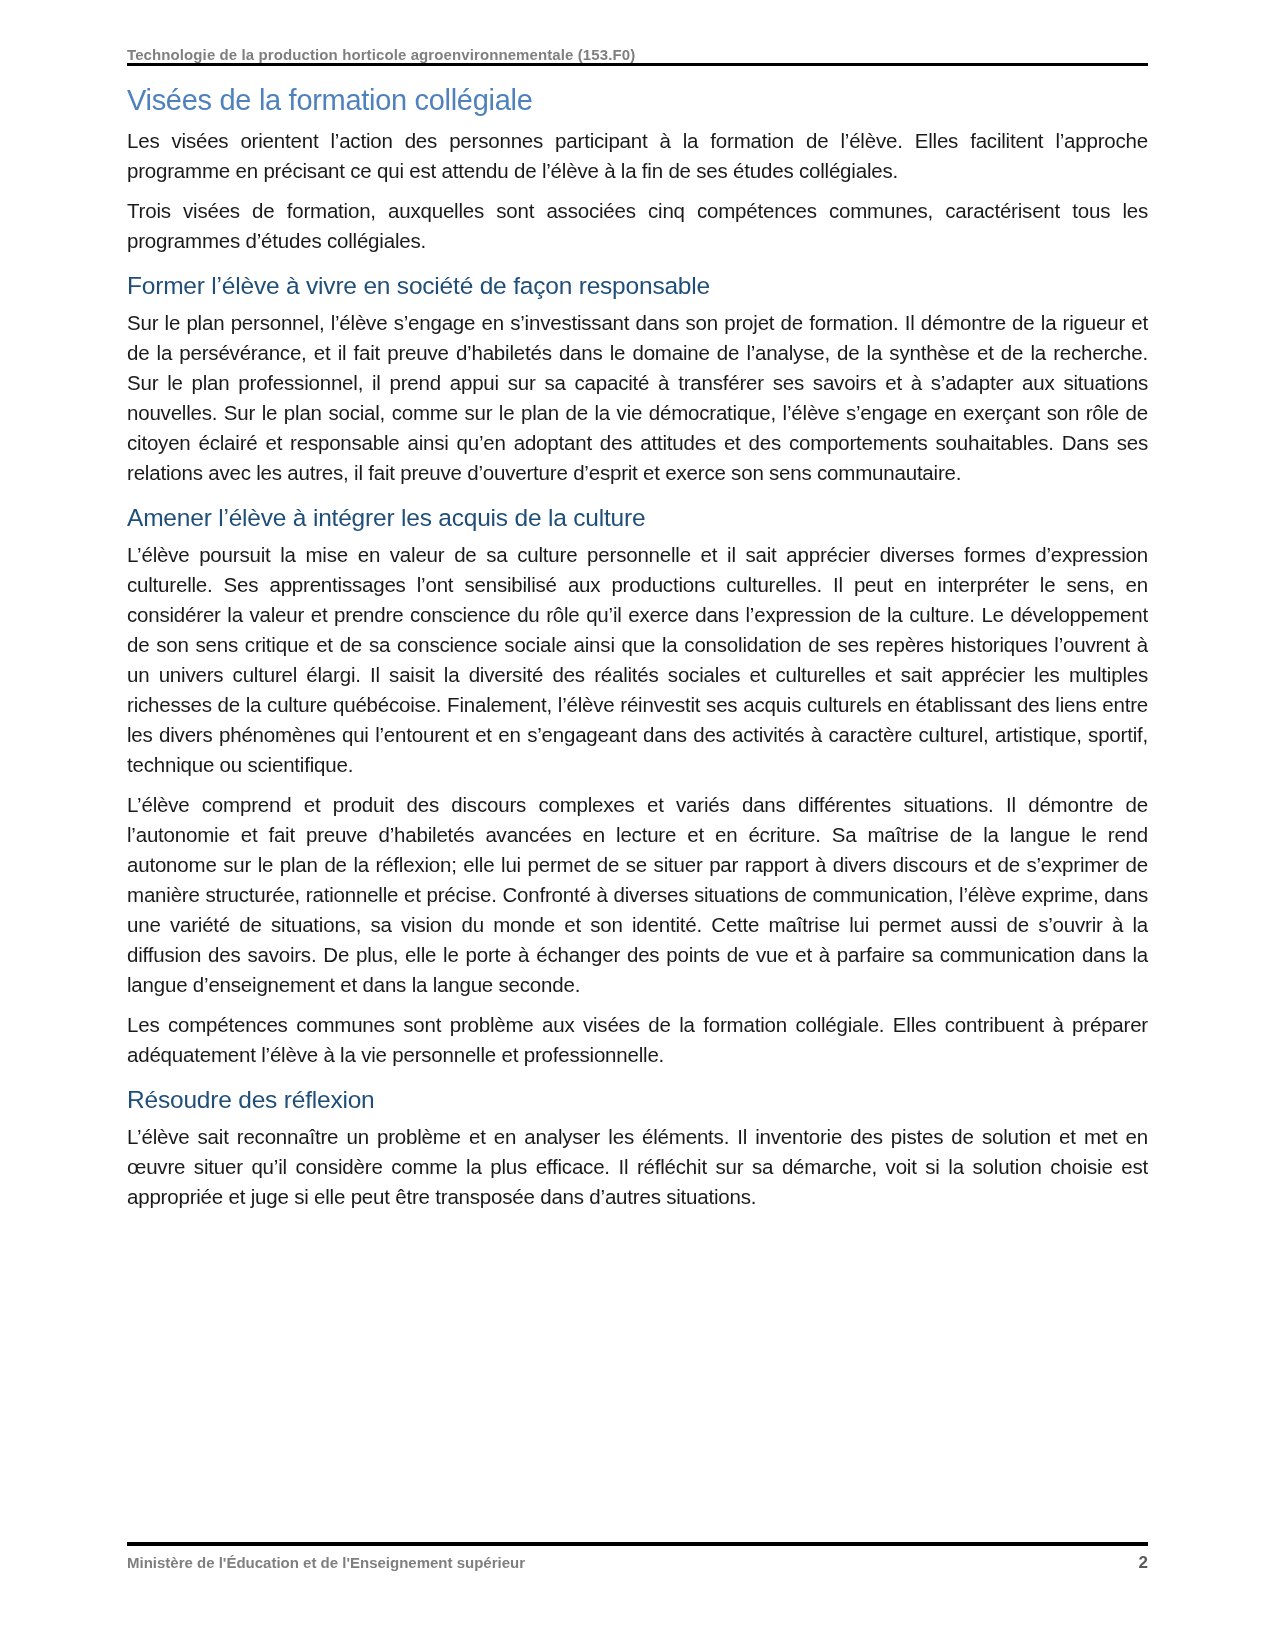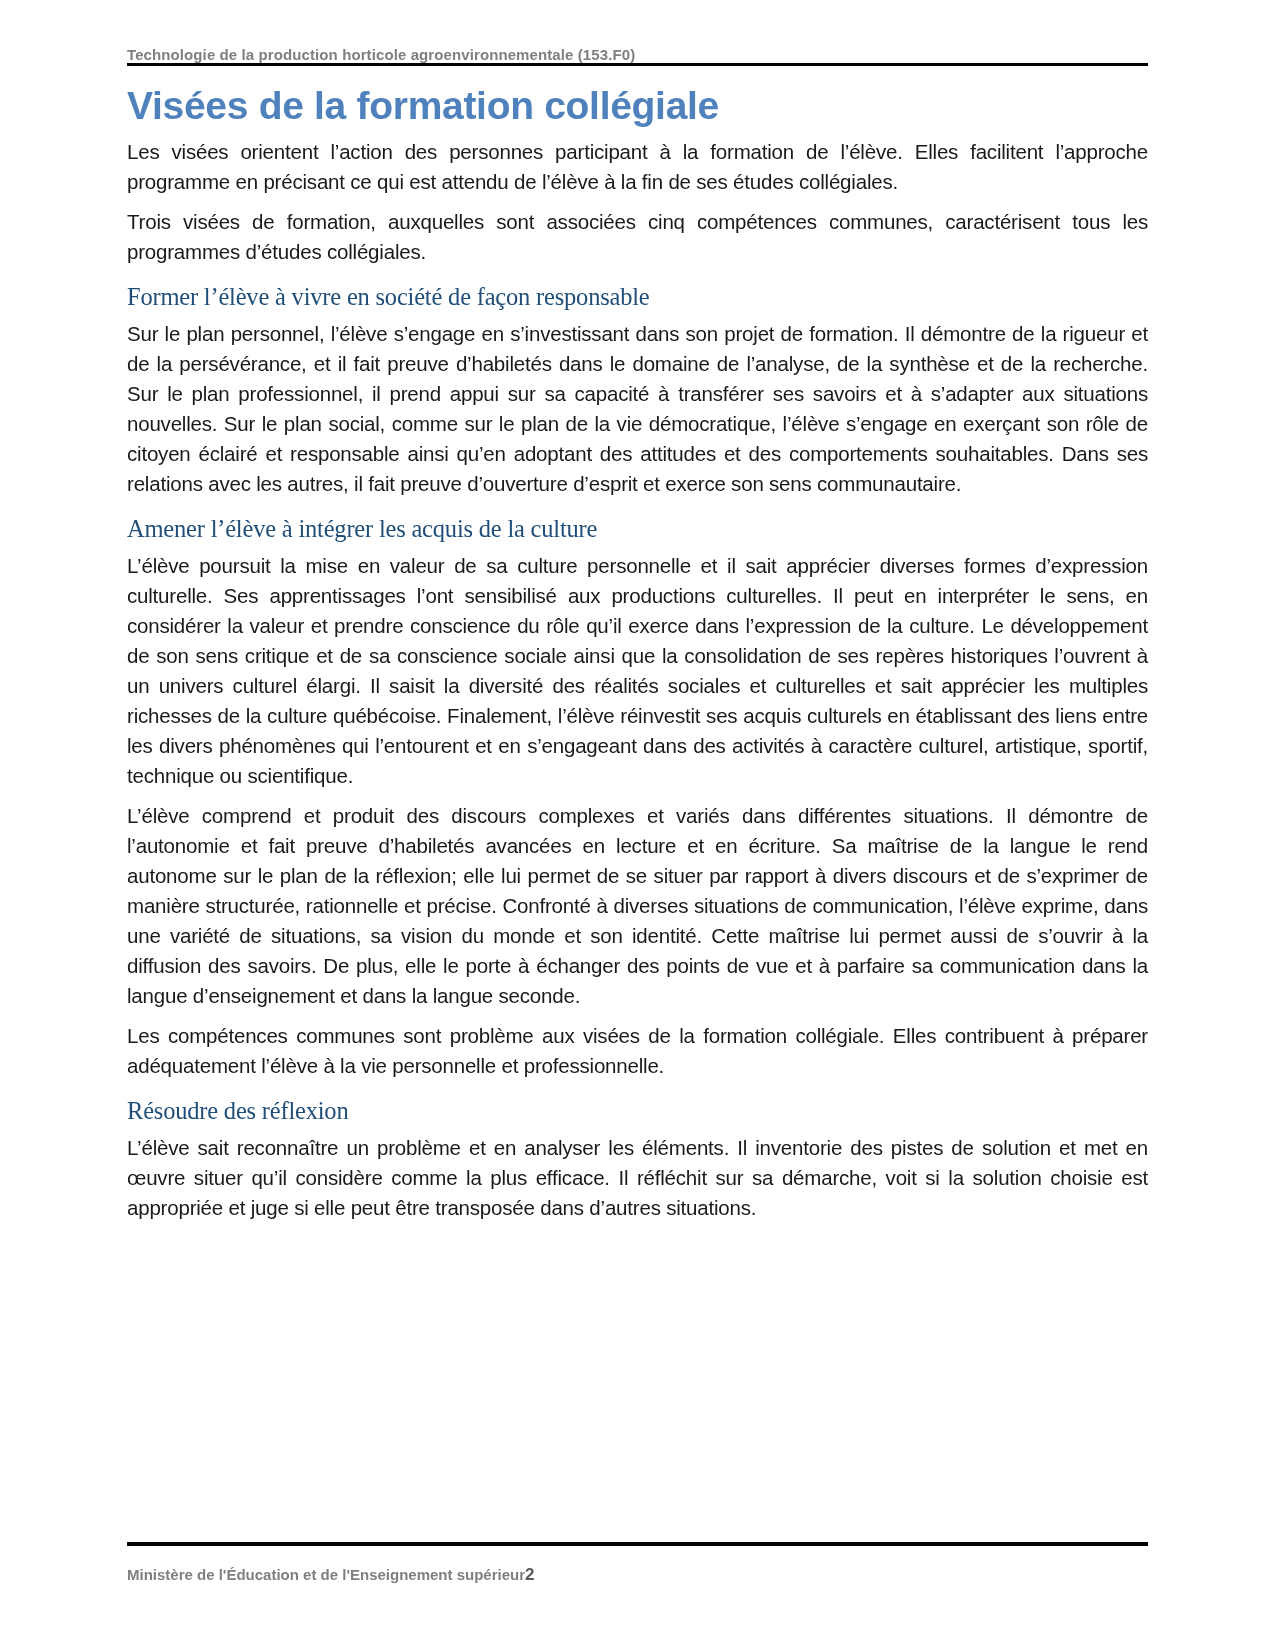--- a/index.html
+++ b/index.html
@@ -31,56 +31,55 @@
   }
   .running-header .rh-title {
     font-size: 15px;
     font-weight: bold;
     color: var(--muted_gray);
     letter-spacing: 0.1px;
   }
 
   
   h1 {
-    font-size: 39px;
-    font-weight: bold;
+    font-size: 29px;
+    font-weight: normal;
     color: var(--h1_accent);
     margin: 18px 0 9px 0;
     letter-spacing: -0.3px;
   }
   h2 {
     font-size: 24.5px;
     font-weight: normal;
     color: var(--h2_accent);
     margin: 14px 0 7px 0;
     line-height: 1.27;
     letter-spacing: -0.2px;
-    font-family: Liberation Serif, serif;
   }
 
   
   p {
     font-size: 20.5px;
     line-height: 30px;
     text-align: justify;
     margin: 0 0 10px 0;
     color: var(--body_text);
     letter-spacing: -0.2px;
   }
 
   
   .page-footer {
     position: absolute;
     left: 127px;
     right: 127px;
     top: 1542px;
     border-top: 4px solid var(--rule_black);
-    padding-top: 19px;
+    padding-top: 7px;
     display: flex;
-    justify-content: flex-start;
+    justify-content: space-between;
     align-items: baseline;
   }
   .page-footer .ft-ministry {
     font-size: 15px;
     font-weight: bold;
     color: var(--muted_gray);
   }
   .page-footer .ft-pagenum {
     font-size: 17px;
     font-weight: bold;

